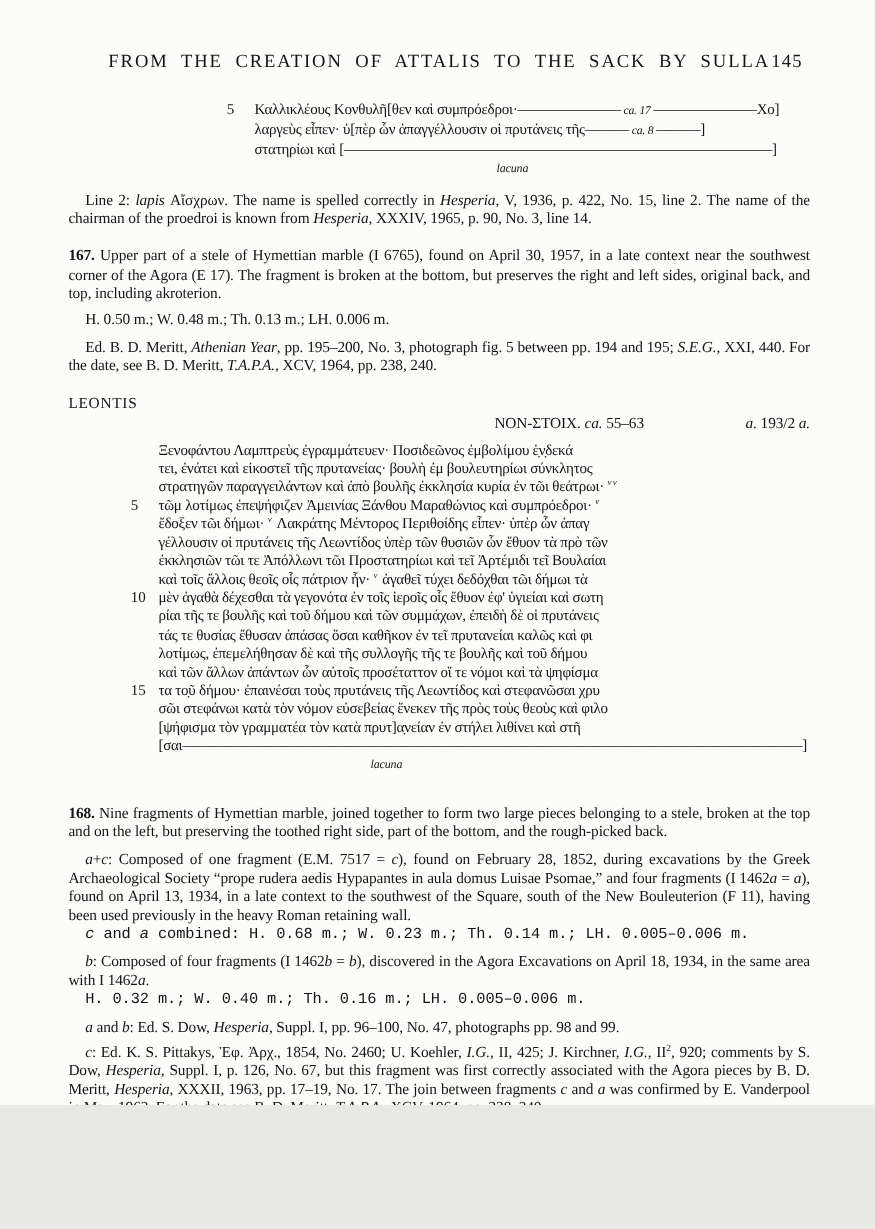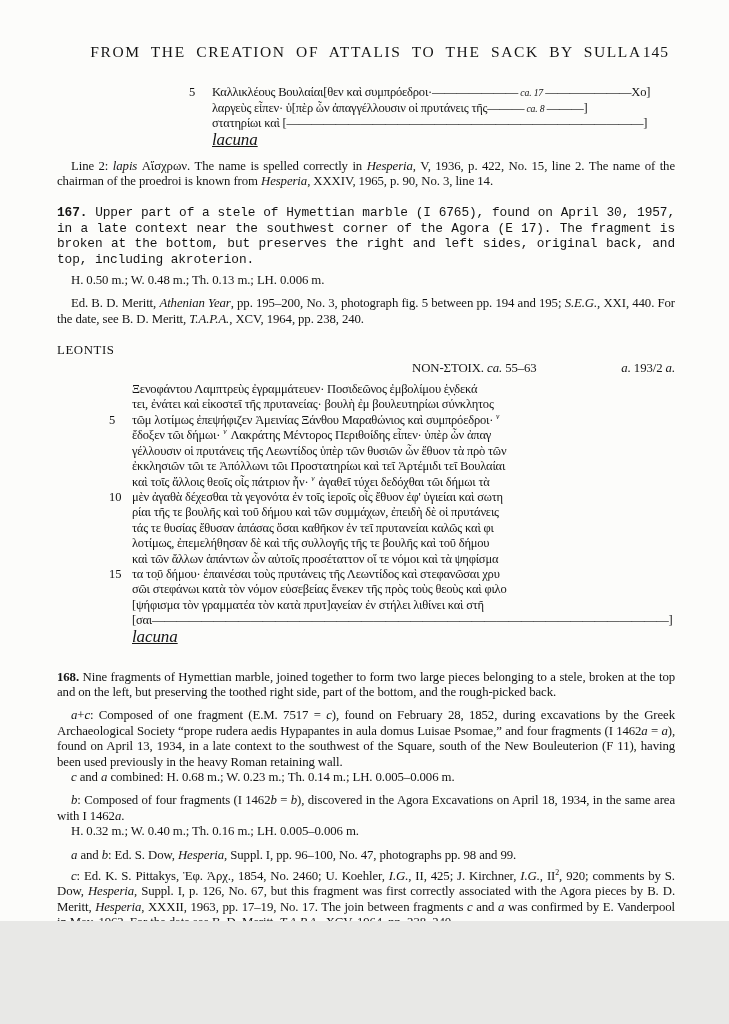--- a/index.html
+++ b/index.html
@@ -21,31 +21,31 @@
   .running-head{position:relative;text-align:center;margin-bottom:24px;}
   .head-title{font-size:15.5px;letter-spacing:1.6px;word-spacing:5px;white-space:nowrap;}
   .head-num{position:absolute;right:6px;top:0;font-size:15.5px;letter-spacing:1px;}
   
   .greek-block{position:relative;}
   .top-block{margin-left:155px;margin-bottom:0;}
   .main-block{margin-left:75px;margin-top:6px;}
   .gline{position:relative;white-space:nowrap;}
   .gtext{font-size:12.5px;letter-spacing:-0.2px;}
   .lnum{position:absolute;left:-23px;top:0;font-size:12.5px;}
-  .lacuna{font-style:italic;font-size:17px;line-height:14px;margin-top:1px;text-decoration:underline;}
+  .lacuna{font-style:italic;font-size:10px;text-align:center;line-height:14px;margin-top:1px;}
   .lacuna-top{width:430px;}
   .lacuna-main{width:380px;}
   
   .para{margin:0;text-align:justify;}
   .indent{text-indent:14px;}
-  .mt-lg{margin-top:16px;font-family:Liberation Mono, monospace;}
+  .mt-lg{margin-top:16px;}
   .mt-xl{margin-top:26px;}
   .mt-md{margin-top:8px;}
   .mt-sm{margin-top:6px;}
-  .mt0{margin-top:0;}
+  .mt0{margin-top:0;font-family:Liberation Mono, monospace;}
   .mt-note{margin-top:12px;}
   
   .tribe{width:520px;text-align:left;margin-top:16px;letter-spacing:0.6px;}
   .dateline{position:relative;margin-top:2px;height:15.4px;text-align:right;}
   .date-left{margin-left:71px;}
   .date-right{position:absolute;left:355px;top:0;}
   
   .seg-i{font-style:italic;}
   .seg-b{font-weight:bold;}
   .seg-sup{vertical-align:super;font-size:0.62em;line-height:0;}
@@ -58,21 +58,21 @@
 <div class="page">
 
   <div class="running-head">
     <span class="head-title">FROM THE CREATION OF ATTALIS TO THE SACK BY SULLA</span>
     <span class="head-num">145</span>
   </div>
 
   <div class="greek-block top-block">
     <div class="gline">
       <span class="lnum">5</span>
-      <span class="gtext"><span>Καλλικλέους Βουλαίαι[θεν καὶ συμπρόεδροι·</span><span>———————</span><span class="seg-si"> ca. 17 </span><span>———————Χο]</span></span>
+      <span class="gtext"><span>Καλλικλέους Κονθυλῆ[θεν καὶ συμπρόεδροι·</span><span>———————</span><span class="seg-si"> ca. 17 </span><span>———————Χο]</span></span>
     </div>
     <div class="gline">
       <span class="gtext"><span>λαργεὺς εἶπεν· ὑ[πὲρ ὧν ἀπαγγέλλουσιν οἱ πρυτάνεις τῆς</span><span>———</span><span class="seg-si"> ca. 8 </span><span>———]</span></span>
     </div>
     <div class="gline">
       <span class="gtext"><span>στατηρίωι καὶ [—————————————————————————————]</span></span>
     </div>
     <div class="lacuna lacuna-top">lacuna</div>
   </div>
 
@@ -85,20 +85,21 @@
   <div class="tribe">LEONTIS</div>
 
   <div class="dateline">
     <span class="date-left"><span class="seg-i">a.</span><span> 193/2 </span><span class="seg-i">a.</span></span>
     <span class="date-right"><span>NON-ΣΤΟΙΧ. </span><span class="seg-i">ca.</span><span> 55–63</span></span>
   </div>
 
   <div class="greek-block main-block">
     <div class="gline"><span class="gtext"><span>Ξενοφάντου Λαμπτρεὺς ἐγραμμάτευεν· Ποσιδεῶνος ἐμβολίμου ἑ̣ν̣δεκά</span></span></div>
     <div class="gline"><span class="gtext"><span>τει, ἐνάτει καὶ εἰκοστεῖ τῆς πρυτανείας· βουλὴ ἐμ βουλευτηρίωι σύνκλητος</span></span></div>
+    <div class="gline"><span class="gtext"><span>στρατηγῶν παραγγειλάντων καὶ ἀπὸ βουλῆς ἐκκλησία κυρία ἐν τῶι θεάτρωι· </span><span class="seg-supv">vv</span></span></div>
     <div class="gline"><span class="lnum">5</span><span class="gtext"><span>τῶμ λοτίμως ἐπεψήφιζεν Ἀμεινίας Ξάνθου Μαραθώνιος καὶ συμπρόεδροι· </span><span class="seg-supv">v</span></span></div>
     <div class="gline"><span class="gtext"><span>ἔδοξεν τῶι δήμωι· </span><span class="seg-supv">v</span><span> Λακράτης Μέντορος Περιθοίδης εἶπεν· ὑπὲρ ὧν ἀπαγ</span></span></div>
     <div class="gline"><span class="gtext"><span>γέλλουσιν οἱ πρυτάνεις τῆς Λεωντίδος ὑπὲρ τῶν θυσιῶν ὧν ἔθυον τὰ πρὸ τῶν</span></span></div>
     <div class="gline"><span class="gtext"><span>ἐκκλησιῶν τῶι τε Ἀπόλλωνι τῶι Προστατηρίωι καὶ τεῖ Ἀρτέμιδι τεῖ Βουλαίαι</span></span></div>
     <div class="gline"><span class="gtext"><span>καὶ τοῖς ἄλλοις θεοῖς οἷς πάτριον ἦν· </span><span class="seg-supv">v</span><span> ἀγαθεῖ τύχει δεδόχθαι τῶι δήμωι τὰ</span></span></div>
     <div class="gline"><span class="lnum">10</span><span class="gtext"><span>μὲν ἀγαθὰ δέχεσθαι τὰ γεγονότα ἐν τοῖς ἱεροῖς οἷς ἔθυον ἐφ' ὑγιείαι καὶ σωτη</span></span></div>
     <div class="gline"><span class="gtext"><span>ρίαι τῆς τε βουλῆς καὶ τοῦ δήμου καὶ τῶν συμμάχων, ἐπειδὴ δὲ οἱ πρυτάνεις</span></span></div>
     <div class="gline"><span class="gtext"><span>τάς τε θυσίας ἔθυσαν ἁπάσας ὅσαι καθῆκον ἐν τεῖ πρυτανείαι καλῶς καὶ φι</span></span></div>
     <div class="gline"><span class="gtext"><span>λοτίμως, ἐπεμελήθησαν δὲ καὶ τῆς συλλογῆς τῆς τε βουλῆς καὶ τοῦ δήμου</span></span></div>
     <div class="gline"><span class="gtext"><span>καὶ τῶν ἄλλων ἁπάντων ὧν αὐτοῖς προσέταττον οἵ τε νόμοι καὶ τὰ ψηφίσμα</span></span></div>

